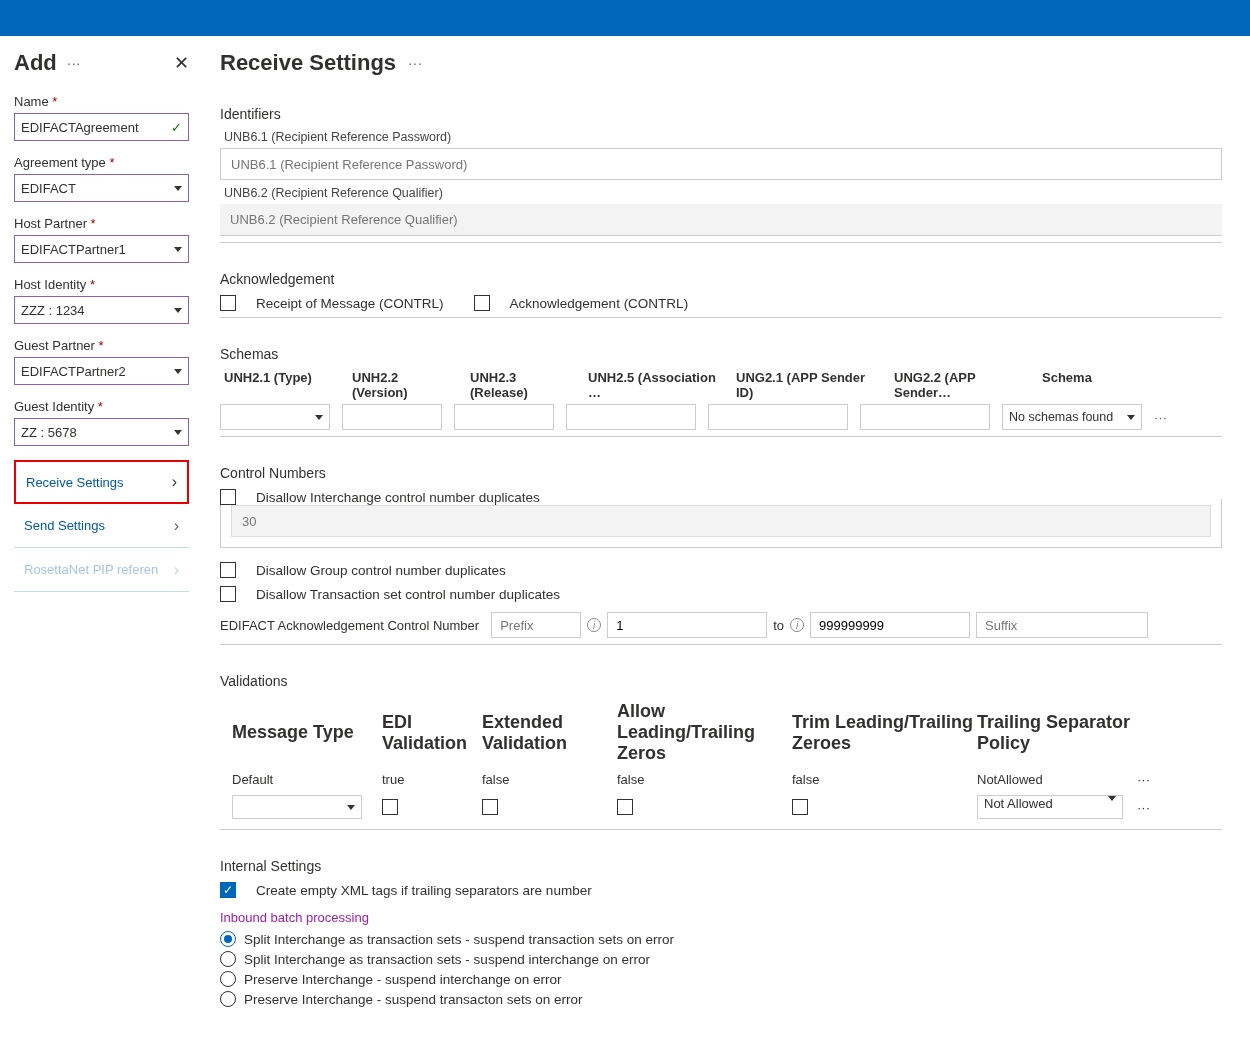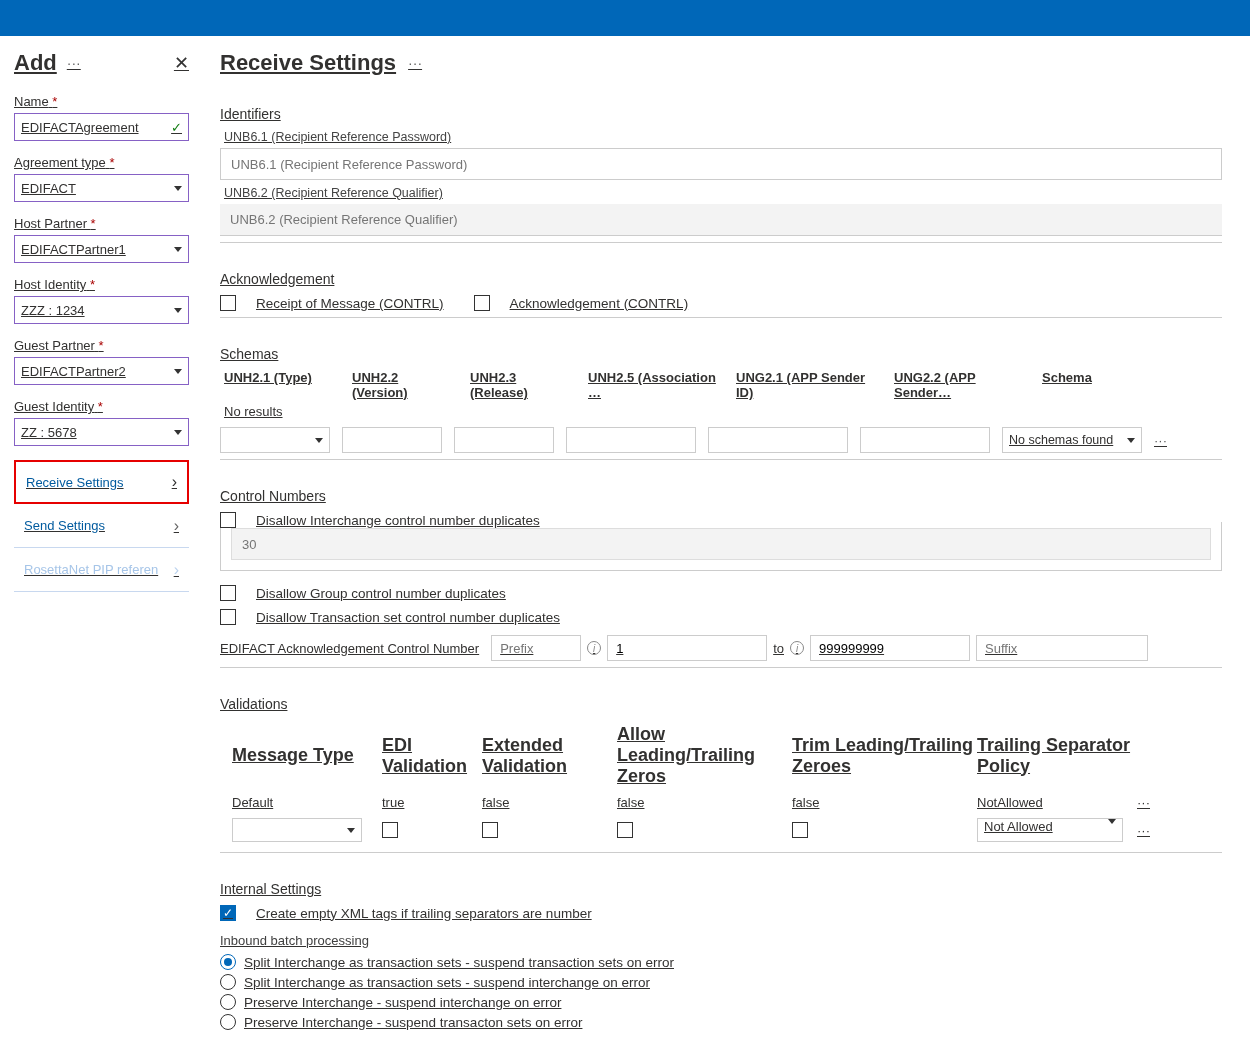--- a/index.html
+++ b/index.html
@@ -1,20 +1,20 @@
 <!DOCTYPE html>
 <html><head>
 <meta charset="utf-8">
 <style>
   * { box-sizing: border-box; margin: 0; padding: 0; font-family: "Segoe UI", -apple-system, sans-serif; }
   body { font-size: 13px; color: #323130; background: #fff; }
 
   .ribbon { height: 36px; background: #0067b8; }
 
-  .layout { display: flex; height: calc(1060px - 36px); text-decoration: underline; }
+  .layout { display: flex; height: calc(1060px - 36px); }
 
   
   .side { width: 204px; border-right: 1px solid #fff; padding: 14px 14px 0 14px; }
   .side-head { display: flex; align-items: center; gap: 8px; margin-bottom: 18px; }
   .side-title { font-size: 22px; font-weight: 600; }
   .more-dots { color: #666; font-size: 14px; padding: 0 2px; }
   .close { margin-left: auto; font-size: 18px; color: #333; cursor: pointer; }
 
   .fld { margin-bottom: 14px; }
   .fld-label { font-size: 13px; margin-bottom: 4px; }
@@ -78,21 +78,21 @@
   .info { width:14px; height:14px; border:1px solid #888; border-radius:50%; font-size:10px; color:#888; display:inline-flex; align-items:center; justify-content:center; }
   .info::before { content:"i"; font-style:italic; }
 
   .val-head, .val-row { display:grid; grid-template-columns: 150px 100px 135px 175px 185px 160px 24px; gap:0; align-items:center; }
   .val-head { font-size:18px; font-weight:600; padding:4px 0 4px 12px; }
   .val-row { padding:4px 0 4px 12px; font-size:13px; }
   .val-row.editor .mbox { width:130px; height:24px; border:1px solid #ccc; display:flex; justify-content:flex-end; align-items:center; padding-right:6px; }
   .val-row.editor .cb { width:16px; height:16px; border:1px solid #333; }
   .val-row.editor .sel { width:146px; height:24px; border:1px solid #ccc; display:flex; align-items:flex-start; justify-content:space-between; padding:0 6px; }
 
-  .sub-label { font-size:13px; margin:12px 0 6px 0; color:#404040; }
+  .sub-label { font-size:13px; margin:12px 0 6px 0; color:#a21caf; }
   .radio-line { display:flex; align-items:center; gap:8px; font-size:13.5px; margin:4px 0; }
 </style>
 </head>
 <body>
 
 <div class="ribbon"></div>
 
 <div class="layout">
 
   <div class="side">
@@ -196,21 +196,20 @@
       <div class="sec-title">Schemas</div>
       <div class="tbl-head">
         <span style="width:110px">UNH2.1 (Type)</span>
         <span style="width:100px">UNH2.2 (Version)</span>
         <span style="width:100px">UNH2.3 (Release)</span>
         <span style="width:130px">UNH2.5 (Association …</span>
         <span style="width:140px">UNG2.1 (APP Sender ID)</span>
         <span style="width:130px">UNG2.2 (APP Sender…</span>
         <span>Schema</span>
       </div>
-      <div class="no-results">No results</div>
       <div class="schema-row">
         <div class="cell" style="width:110px">
             <span></span>
             <span class="chev"></span>
           </div>
         <div class="cell" style="width:100px"></div>
         <div class="cell" style="width:100px"></div>
         <div class="cell" style="width:130px"></div>
         <div class="cell" style="width:140px"></div>
         <div class="cell" style="width:130px"></div>

